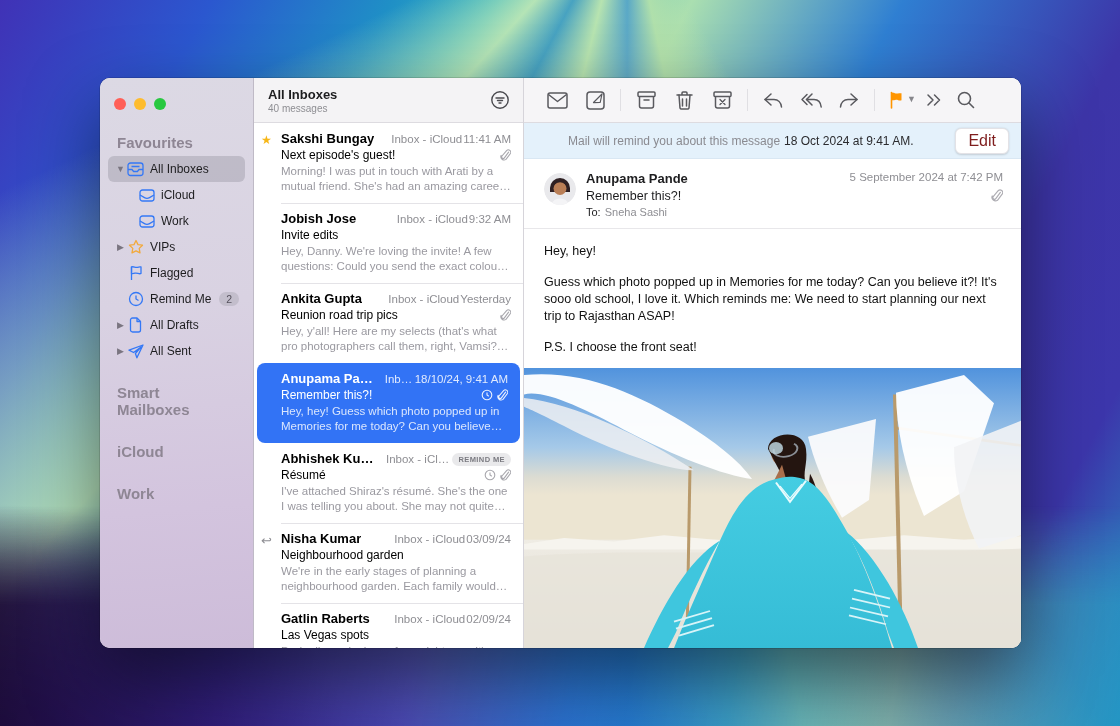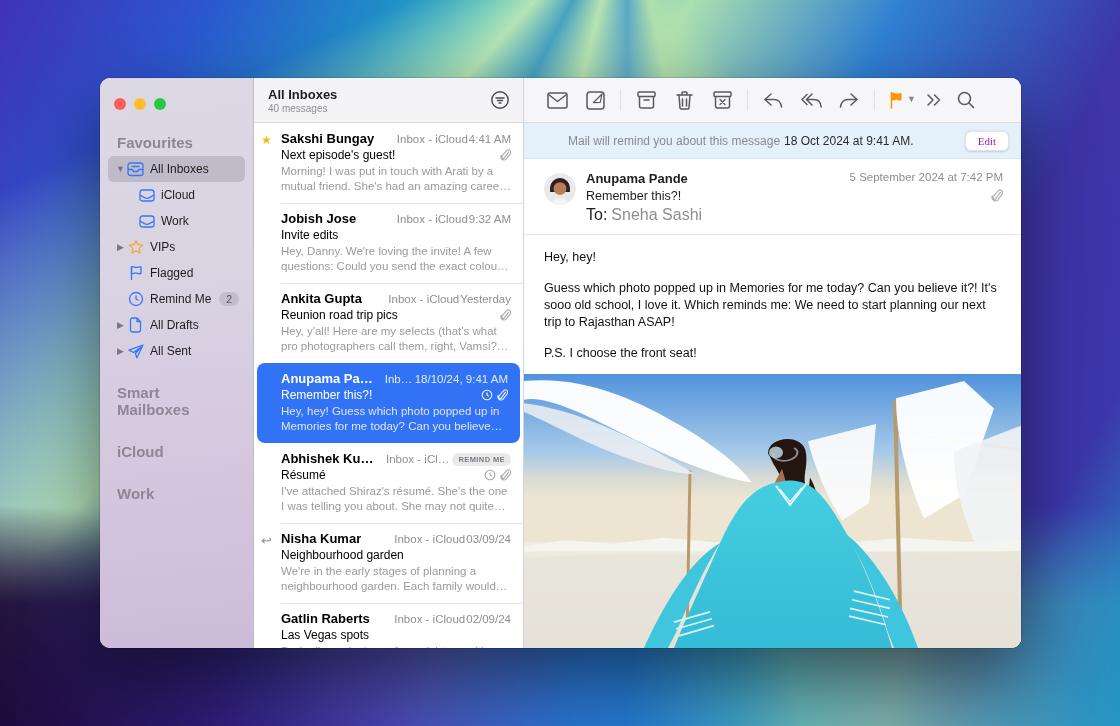--- a/index.html
+++ b/index.html
@@ -95,28 +95,28 @@
   .tbtn svg { display:block; }
   .tb-div { width:1px; height:22px; background:#e0dfe3; margin:0 6px; }
   .flag-group { display:flex; align-items:center; }
   .flag-chev { font-size:9px; color:#86868b; margin:-2px 2px 0 -4px; }
 
   .banner { height:36px; flex:0 0 36px; background:#e4f1fb; border-bottom:1px solid #d9e7f3;
     display:flex; align-items:center; padding:0 12px 0 44px; font-size:12px; }
   .banner-text { color:#8a8a90; }
   .banner-bold { color:#2b2b2e; margin-left:4px; }
   .edit-btn { margin-left:auto; background:#fff; border:1px solid #e3e2e6; border-radius:6px;
-    box-shadow:0 .5px 2px rgba(0,0,0,.15); font-size:11px; color:#a21caf; padding:3px 12px;font-family:Liberation Serif, serif; }
+    box-shadow:0 .5px 2px rgba(0,0,0,.15); font-size:16px; color:#7f1d1d; padding:3px 12px; }
 
   .mail-header { padding:12px 18px 10px 20px; display:flex; gap:10px; border-bottom:1px solid #e8e7ea; }
   .avatar { width:32px; height:32px; border-radius:50%; overflow:hidden; flex:0 0 32px; margin-top:2px; }
   .mh-left { flex:1; min-width:0; }
   .mh-name { font-size:13px; font-weight:bold; color:#1d1d1f; }
   .mh-subj { font-size:12.5px; color:#1d1d1f; margin-top:3px; }
-  .mh-to { font-size:16px; margin-top:3px; color:#1d1d1f; }
+  .mh-to { font-size:11px; margin-top:3px; color:#1d1d1f; }
   .mh-to .to-name { color:#8e8e93; margin-left:4px; }
   .mh-right { text-align:right; color:#8e8e93; font-size:11.5px; flex:0 0 auto; }
   .mh-clip { margin-top:6px; color:#aeadb3; display:flex; justify-content:flex-end; }
 
   .mail-body { padding:14px 20px 12px; font-size:12.5px; line-height:17px; color:#111; }
   .mail-body p + p { margin-top:14px; }
 
   .photo { flex:1; position:relative; overflow:hidden; }
   .photo svg { display:block; width:100%; height:100%; }
 </style>
@@ -242,21 +242,21 @@
     </div>
 
     <div class="rows">
 
       <div class="row">
         <span class="gutter-ico star">★</span>
         <div class="l1">
             <span class="sender">Sakshi Bungay</span>
           <span class="meta">
               <span class="mailbox">Inbox - iCloud</span>
-          <span class="time">4:41 AM</span>
+          <span class="time">11:41 AM</span>
             </span>
           </div>
         <div class="l2">
             <span class="subject">Next episode's guest!</span>
           <span class="subj-icons">
               <svg width="11" height="12" viewBox="0 0 11 12" fill="none" stroke="currentColor" stroke-width="1.1" stroke-linecap="round">
                 <path d="M8.6 3.2L4.4 8.8a1.5 1.5 0 0 1-2.4-1.8L6.6 1.6a2.4 2.4 0 0 1 3.8 2.9L6 10.4a3.3 3.3 0 0 1-4.9-4"></path>
               </svg>
             </span>
           </div>

